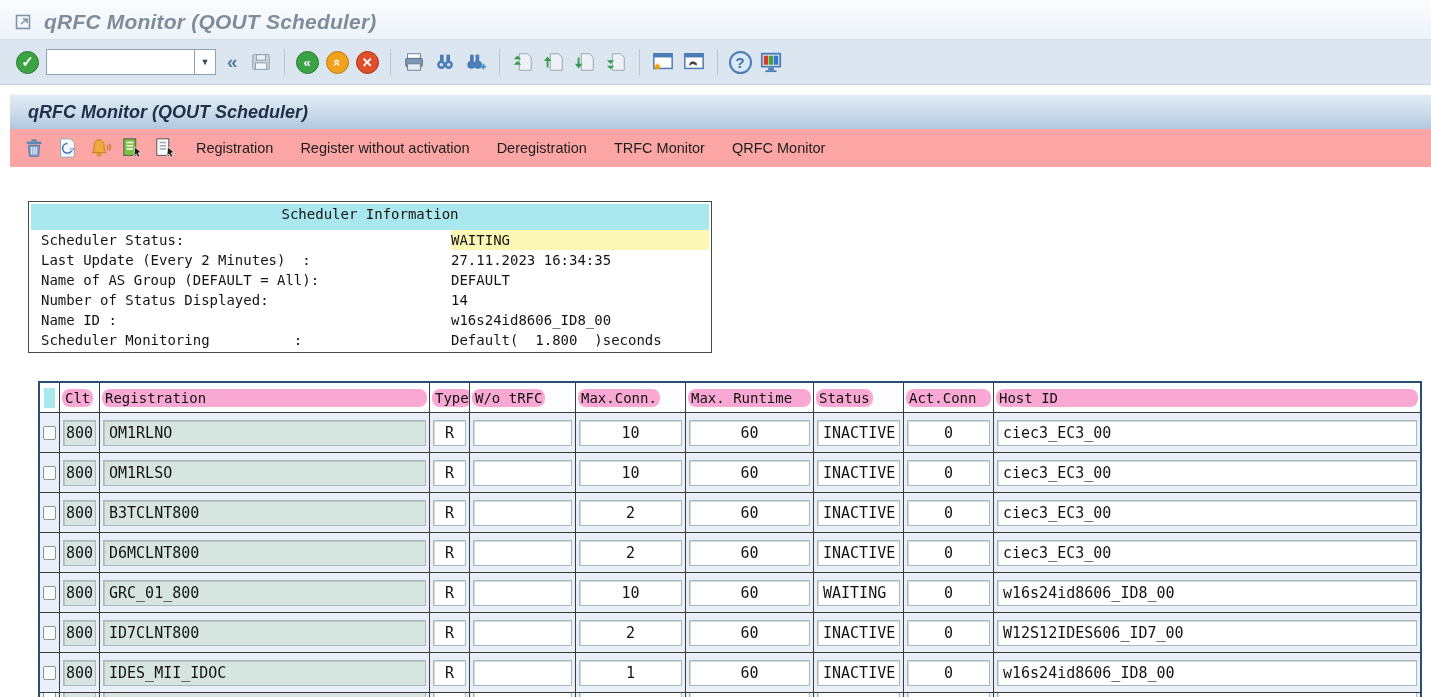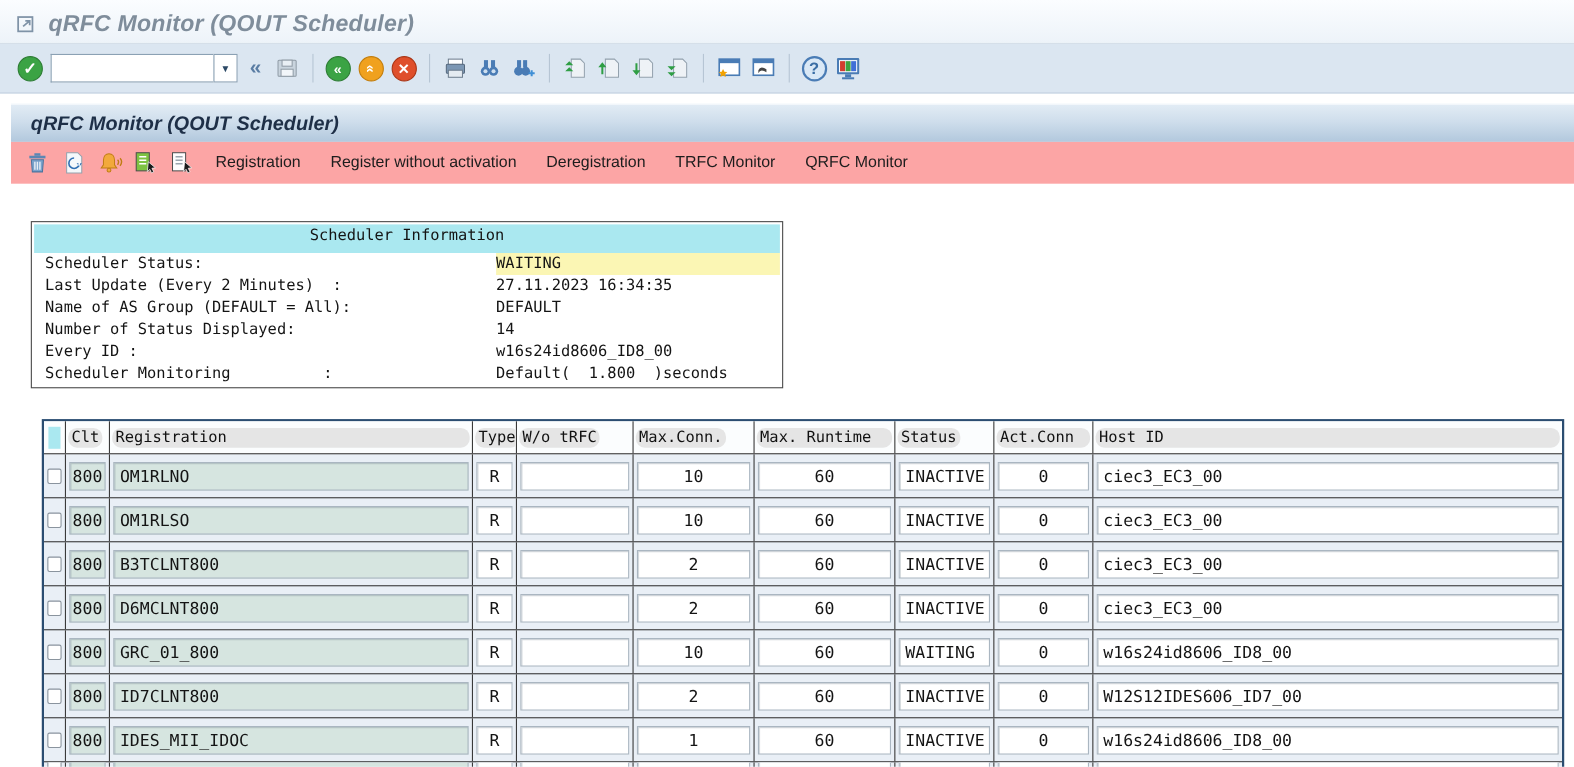--- a/index.html
+++ b/index.html
@@ -53,21 +53,21 @@
   .si-value { flex:1; white-space:pre; }
   .si-value.hl { background:#fbf6b4; }
 
   
   .rfc-table { margin-left:28px; margin-top:28px; width:1384px; border:2px solid #2b4d71; background:#e9eff6; }
   .thead, .trow { display:grid; grid-template-columns:20px 40px 330px 40px 106px 110px 128px 90px 90px 1fr; }
   .thead { background:#fbfdfe; height:30px; border-bottom:1px solid #3a3a3a; }
   .th { border-right:1px solid #3a3a3a; display:flex; align-items:center; padding:0 2px;
     font-family:"DejaVu Sans Mono", monospace; font-size:14px; color:#111; overflow:hidden; }
   .th:last-child { border-right:none; }
-  .hl-cyan { background:#e5e5e5; padding:1px 3px; white-space:pre;border-radius:8px; }
+  .hl-cyan { background:#f9a8d4; padding:1px 3px; white-space:pre;border-radius:8px; }
   .wfull { flex:1; }
   .selhdr { width:11px; height:20px; background:#aae8f0; margin-left:2px; }
   .trow { height:40px; border-bottom:1px solid #3a3a3a; }
   .trow.partial { height:7px; border-bottom:none; overflow:hidden; }
   .td { border-right:1px solid #3a3a3a; display:flex; align-items:center; padding:0 3px; overflow:hidden; }
   .td:last-child { border-right:none; }
   .field { background:#fff; border:1px solid #aab6c1; box-shadow:inset 1px 1px 0 rgba(110,125,140,.3);
     height:26px; width:100%; display:flex; align-items:center; padding:0 5px;
     font-family:"DejaVu Sans Mono", monospace; font-size:15px; color:#141414; white-space:pre; }
   .field.green { background:#d6e5e0; }
@@ -261,21 +261,21 @@
     <span class="si-label">Name of AS Group (DEFAULT = All):</span>
     <span class="si-value">DEFAULT</span>
   </div>
 
   <div class="si-row">
     <span class="si-label">Number of Status Displayed:</span>
     <span class="si-value">14</span>
   </div>
 
   <div class="si-row">
-    <span class="si-label">Every ID :</span>
+    <span class="si-label">Name ID :</span>
     <span class="si-value">w16s24id8606_ID8_00</span>
   </div>
 
   <div class="si-row">
     <span class="si-label">Scheduler Monitoring          :</span>
     <span class="si-value">Default(  1.800  )seconds</span>
   </div>
 </div>
     </div>
 

